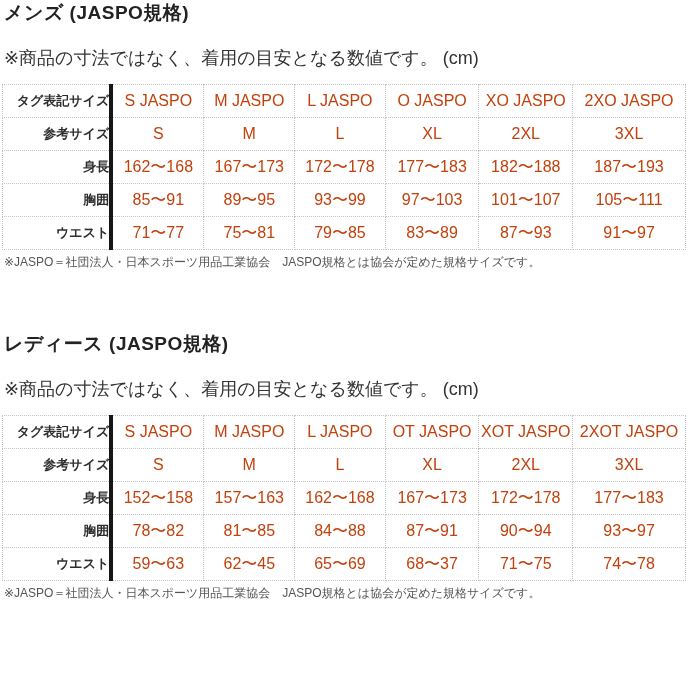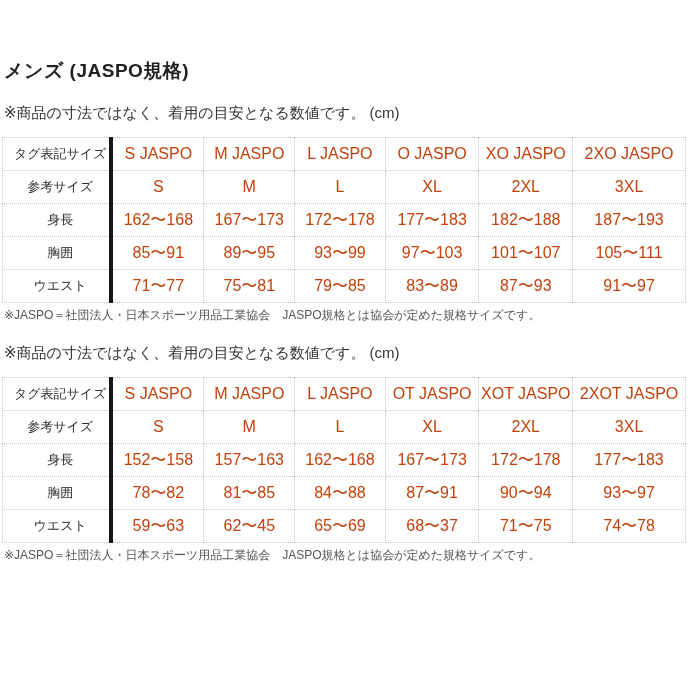--- a/index.html
+++ b/index.html
@@ -17,47 +17,47 @@
   .wrap {
     padding: 0 6px 0 2px;
   }
   .section-title {
     font-size: 19px;
     font-weight: bold;
     color: #222222;
     margin: 0 0 0 2px;
     letter-spacing: 0.5px;
   }
-  .section-title.first { padding-top: 58px; }
+  .section-title.first { }
   .section-title.second { padding-top: 60px; }
   .note {
-    font-size: 15px;
+    font-size: 18px;
     color: #333333;
     margin: 20px 0 0 2px;
   }
   .size-table {
     border-collapse: collapse;
     table-layout: fixed;
     width: 684px;
     margin: 14px 0 0 0;
     background: #ffffff;
   }
   .size-table th,
   .size-table td {
     border: 1px dotted #c4c4c4;
     height: 32px;
     padding: 0;
     overflow: hidden;
     white-space: nowrap;
   }
   .size-table th {
-    text-align: center;
+    text-align: right;
     padding-left: 8px;
     font-size: 13px;
-    font-weight: normal;
+    font-weight: bold;
     color: #2e2e2e;
     border-right: 4px solid #161616;
   }
   .size-table td {
     text-align: center;
     font-size: 16px;
     color: #c2410c;
     font-weight: normal;
   }
   .footnote {
@@ -136,20 +136,21 @@
             <td>83〜89</td>
             <td>87〜93</td>
             <td>91〜97</td>
           </tr>
         </tbody>
     </table>
     <p class="footnote">※JASPO＝社団法人・日本スポーツ用品工業協会　JASPO規格とは協会が定めた規格サイズです。</p>
   </section>
 
   <section>
+    <h2 class="section-title second">レディース (JASPO規格)</h2>
     <p class="note">※商品の寸法ではなく、着用の目安となる数値です。 (cm)</p>
     <table class="size-table">
       <colgroup>
         <col class="c-label">
           <col class="c1">
           <col class="c2">
           <col class="c3">
         <col class="c4">
           <col class="c5">
           <col class="c6">

